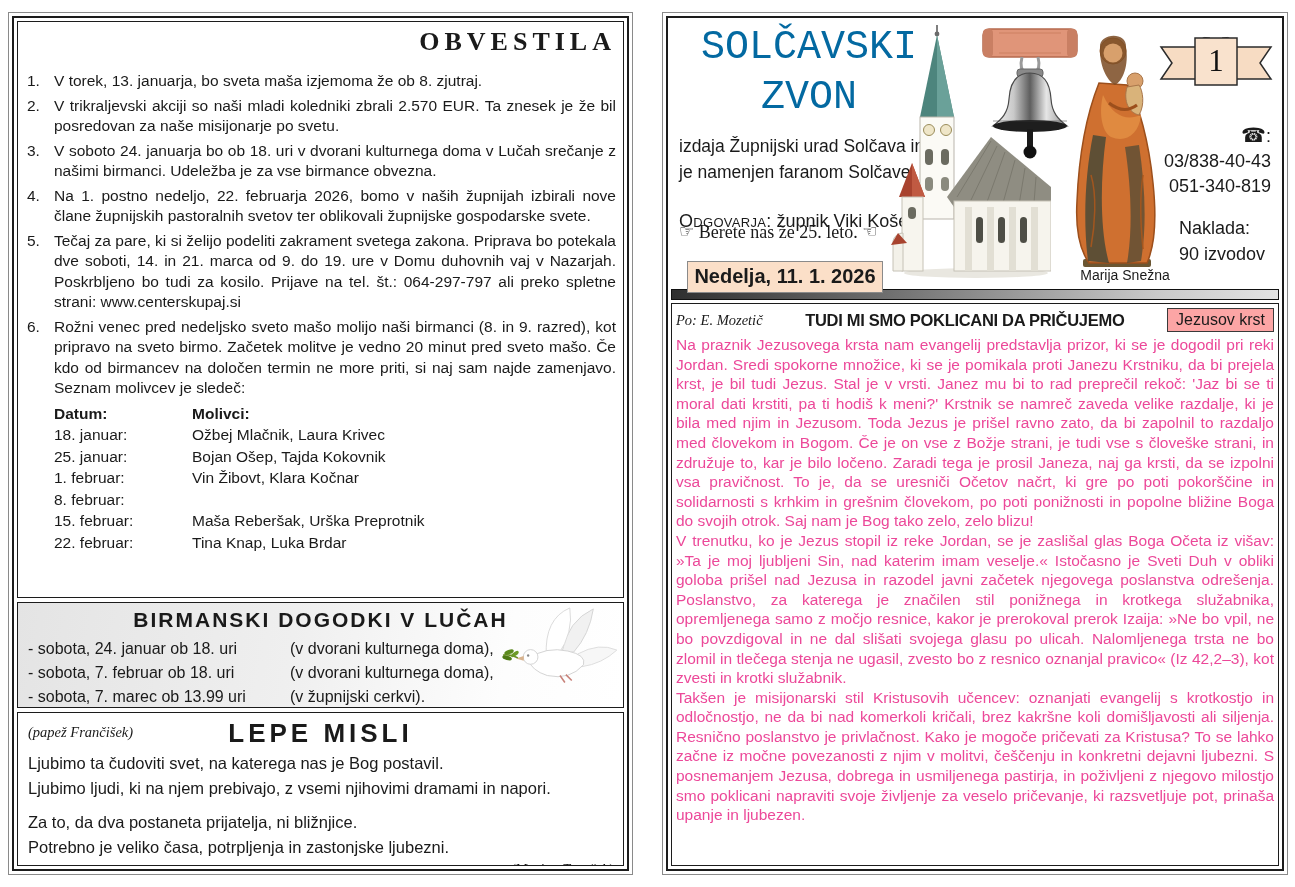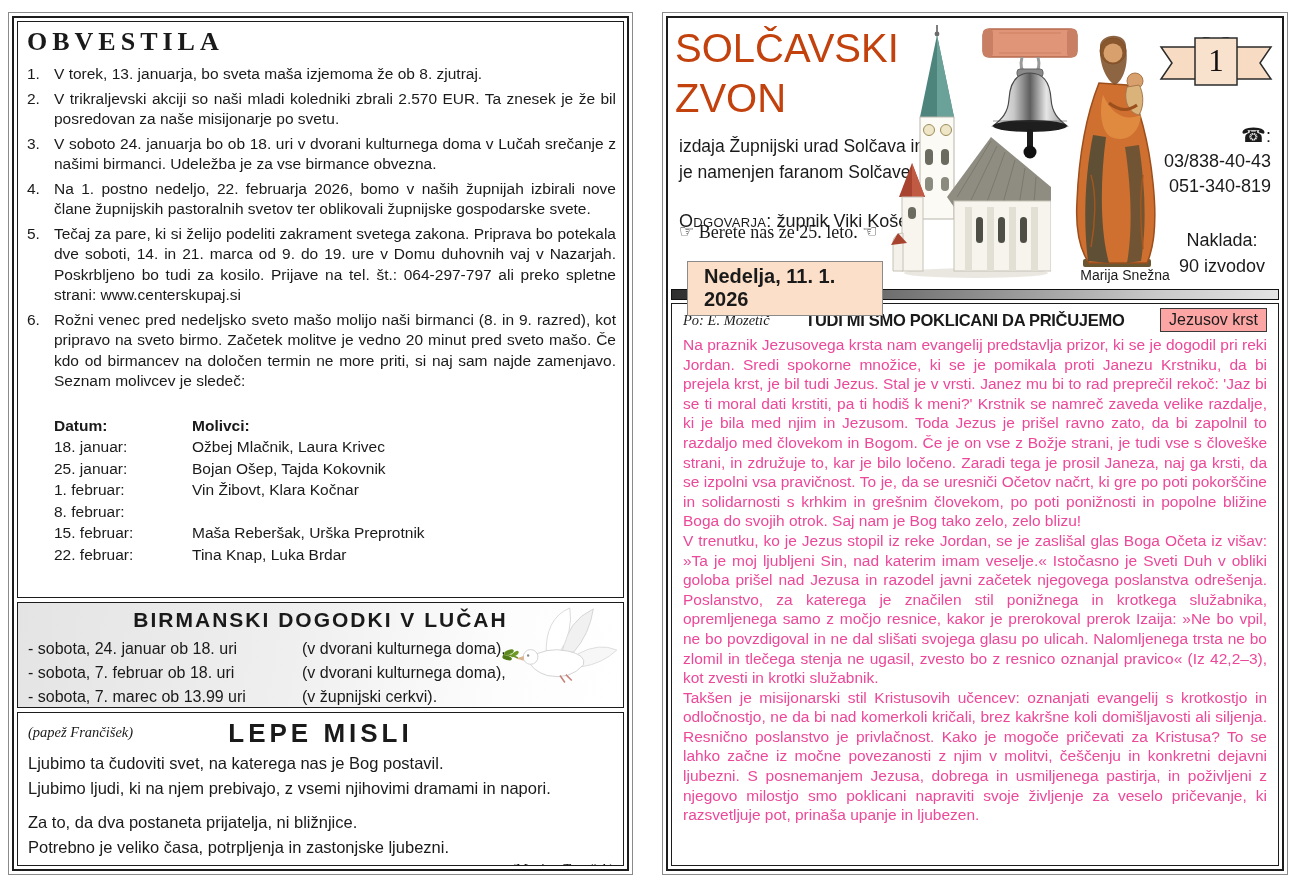--- a/index.html
+++ b/index.html
@@ -8,71 +8,71 @@
     font-family:"Liberation Sans",sans-serif;color:#1a1a1a;overflow:hidden;
   }
   .page{position:absolute;top:12px;height:863px;border:1px solid #8a8a8a;padding:3px;box-sizing:border-box;background:#fff;}
   .page.left{left:8px;width:625px;}
   .page.right{left:662px;width:626px;}
   .frame{border:2px solid #1c1c1c;width:100%;height:100%;box-sizing:border-box;padding:3px;display:flex;flex-direction:column;overflow:hidden;}
 
   
   .box{border:1.5px solid #1c1c1c;box-sizing:border-box;background:#fff;}
   .obvestila{height:577px;padding:0 7px 0 9px;overflow:hidden;}
-  .obv-title{text-align:left;font-family:"Liberation Serif",serif;font-weight:bold;font-size:26px;letter-spacing:5px;margin:5px 0 7px;}
+  .obv-title{text-align:right;font-family:"Liberation Serif",serif;font-weight:bold;font-size:26px;letter-spacing:5px;margin:5px 0 14px;}
   .obv-item{display:flex;margin-bottom:4px;font-size:15.5px;line-height:20.5px;}
   .obv-num{width:27px;flex:none;}
   .obv-text{flex:1;text-align:justify;}
   .sched{margin-left:27px;font-size:15.5px;line-height:21.5px;margin-top:2px;}
   .sched-row{display:flex;}
   .sched-c1{width:138px;flex:none;}
-  .sched-hdr{font-weight:bold;margin-top:19px;}
+  .sched-hdr{font-weight:bold;}
 
   .birmanski{height:106px;margin-top:4px;position:relative;overflow:hidden;
     background:linear-gradient(100deg,#e4e4e4 0%,#efefef 45%,#fdfdfd 80%,#ffffff 100%);padding:2px 10px;}
   .bir-title{text-align:center;font-weight:bold;font-size:21px;letter-spacing:2px;margin:3px 0 5px;}
-  .bir-row{display:flex;font-size:16px;line-height:24px;gap:12px;}
+  .bir-row{display:flex;font-size:16px;line-height:24px;}
   .bir-when{width:262px;flex:none;}
   .dove{position:absolute;right:4px;top:2px;}
 
   .lepe{flex:1;margin-top:4px;position:relative;padding:2px 10px;overflow:hidden;}
   .lepe-head{position:relative;height:34px;margin-bottom:2px;}
   .lepe-attr-top{position:absolute;left:0;top:9px;font-family:"Liberation Serif",serif;font-style:italic;font-size:14.5px;text-align:center;}
   .lepe-title{text-align:center;font-weight:bold;font-size:26px;letter-spacing:4px;padding-top:3px;}
   .lepe-line{font-size:16.5px;line-height:25px;}
   .lepe-center{}
   .lepe-gap{height:9px;}
   .lepe-attr-bot{text-align:right;font-family:"Liberation Serif",serif;font-style:italic;font-size:14.5px;margin-top:1px;}
 
   
   .masthead{position:relative;height:266px;flex:none;}
-  .mh-title{position:absolute;left:4px;top:2px;width:268px;
-    font-family:Liberation Sans, sans-serif;font-size:40px;line-height:50px;color:#c2410c;}
+  .mh-title{position:absolute;left:4px;top:2px;width:268px;text-align:center;
+    font-family:Liberation Mono, monospace;font-size:40px;line-height:50px;color:#0369a1;}
   .mh-pub{position:absolute;left:8px;top:112px;width:262px;font-size:17.5px;line-height:26px;}
   .mh-resp{position:absolute;left:8px;top:190px;font-size:18px;white-space:nowrap;}
   .sc{font-variant:small-caps;letter-spacing:.3px;}
   .mh-note{position:absolute;left:8px;top:201px;font-family:"Liberation Serif",serif;font-size:18px;white-space:nowrap;}
   .hand{font-size:17px;position:relative;top:-1px;}
   .mh-date{position:absolute;left:16px;top:240px;width:196px;background:#fbdfc8;border:1px solid #8a8a8a;
-    text-align:left;font-size:20px;font-weight:bold;padding:3px 16px 4px;box-sizing:border-box;}
+    text-align:center;font-size:20px;font-weight:bold;padding:3px 0 4px;box-sizing:border-box;}
   .mh-church{position:absolute;left:220px;top:4px;}
   .mh-bell{position:absolute;left:308px;top:0px;}
   .mh-madonna{position:absolute;left:398px;top:4px;}
   .mh-caption{position:absolute;left:400px;top:246px;width:108px;text-align:center;font-size:14px;}
   .mh-ribbon{position:absolute;left:488px;top:14px;width:114px;height:53px;}
   .ribbon-num{position:absolute;left:36px;top:8px;width:42px;text-align:center;
     font-family:"Liberation Serif",serif;font-size:31px;color:#111;}
   .mh-contact{position:absolute;right:8px;top:102px;text-align:right;font-size:18px;line-height:25px;}
   .phone-glyph{font-size:20px;}
-  .mh-naklada{position:absolute;right:14px;top:194px;text-align:center;font-size:18px;line-height:26px;margin-top:12px;}
+  .mh-naklada{position:absolute;right:14px;top:194px;text-align:left;font-size:18px;line-height:26px;}
 
   .divider{height:9px;margin:2px 0 3px;border:1px solid #111;flex:none;
     background:linear-gradient(to right,#2f2f2f 0%,#6e6e6e 35%,#c9c9c9 80%,#e3e3e3 100%);}
 
-  .article{flex:1;border:1.5px solid #1c1c1c;padding:3px 11px;box-sizing:border-box;overflow:hidden;}
+  .article{flex:1;border:1.5px solid #1c1c1c;padding:3px 4px;box-sizing:border-box;overflow:hidden;}
   .art-head{display:flex;align-items:center;gap:7px;margin:1px 0 3px;}
   .art-byline{font-family:"Liberation Serif",serif;font-style:italic;font-size:14.5px;white-space:nowrap;}
   .art-title{font-weight:bold;font-size:16.5px;letter-spacing:-0.3px;white-space:nowrap;flex:1;text-align:center;}
   .art-badge{background:#fca5a5;border:1.5px solid #3a3a3a;font-size:16px;padding:2px 8px;white-space:nowrap;}
   .art-p{text-align:justify;font-size:15.5px;line-height:19.6px;color:#ec4899;}
 </style>
 </head>
 <body>
 
 <div class="page left">

